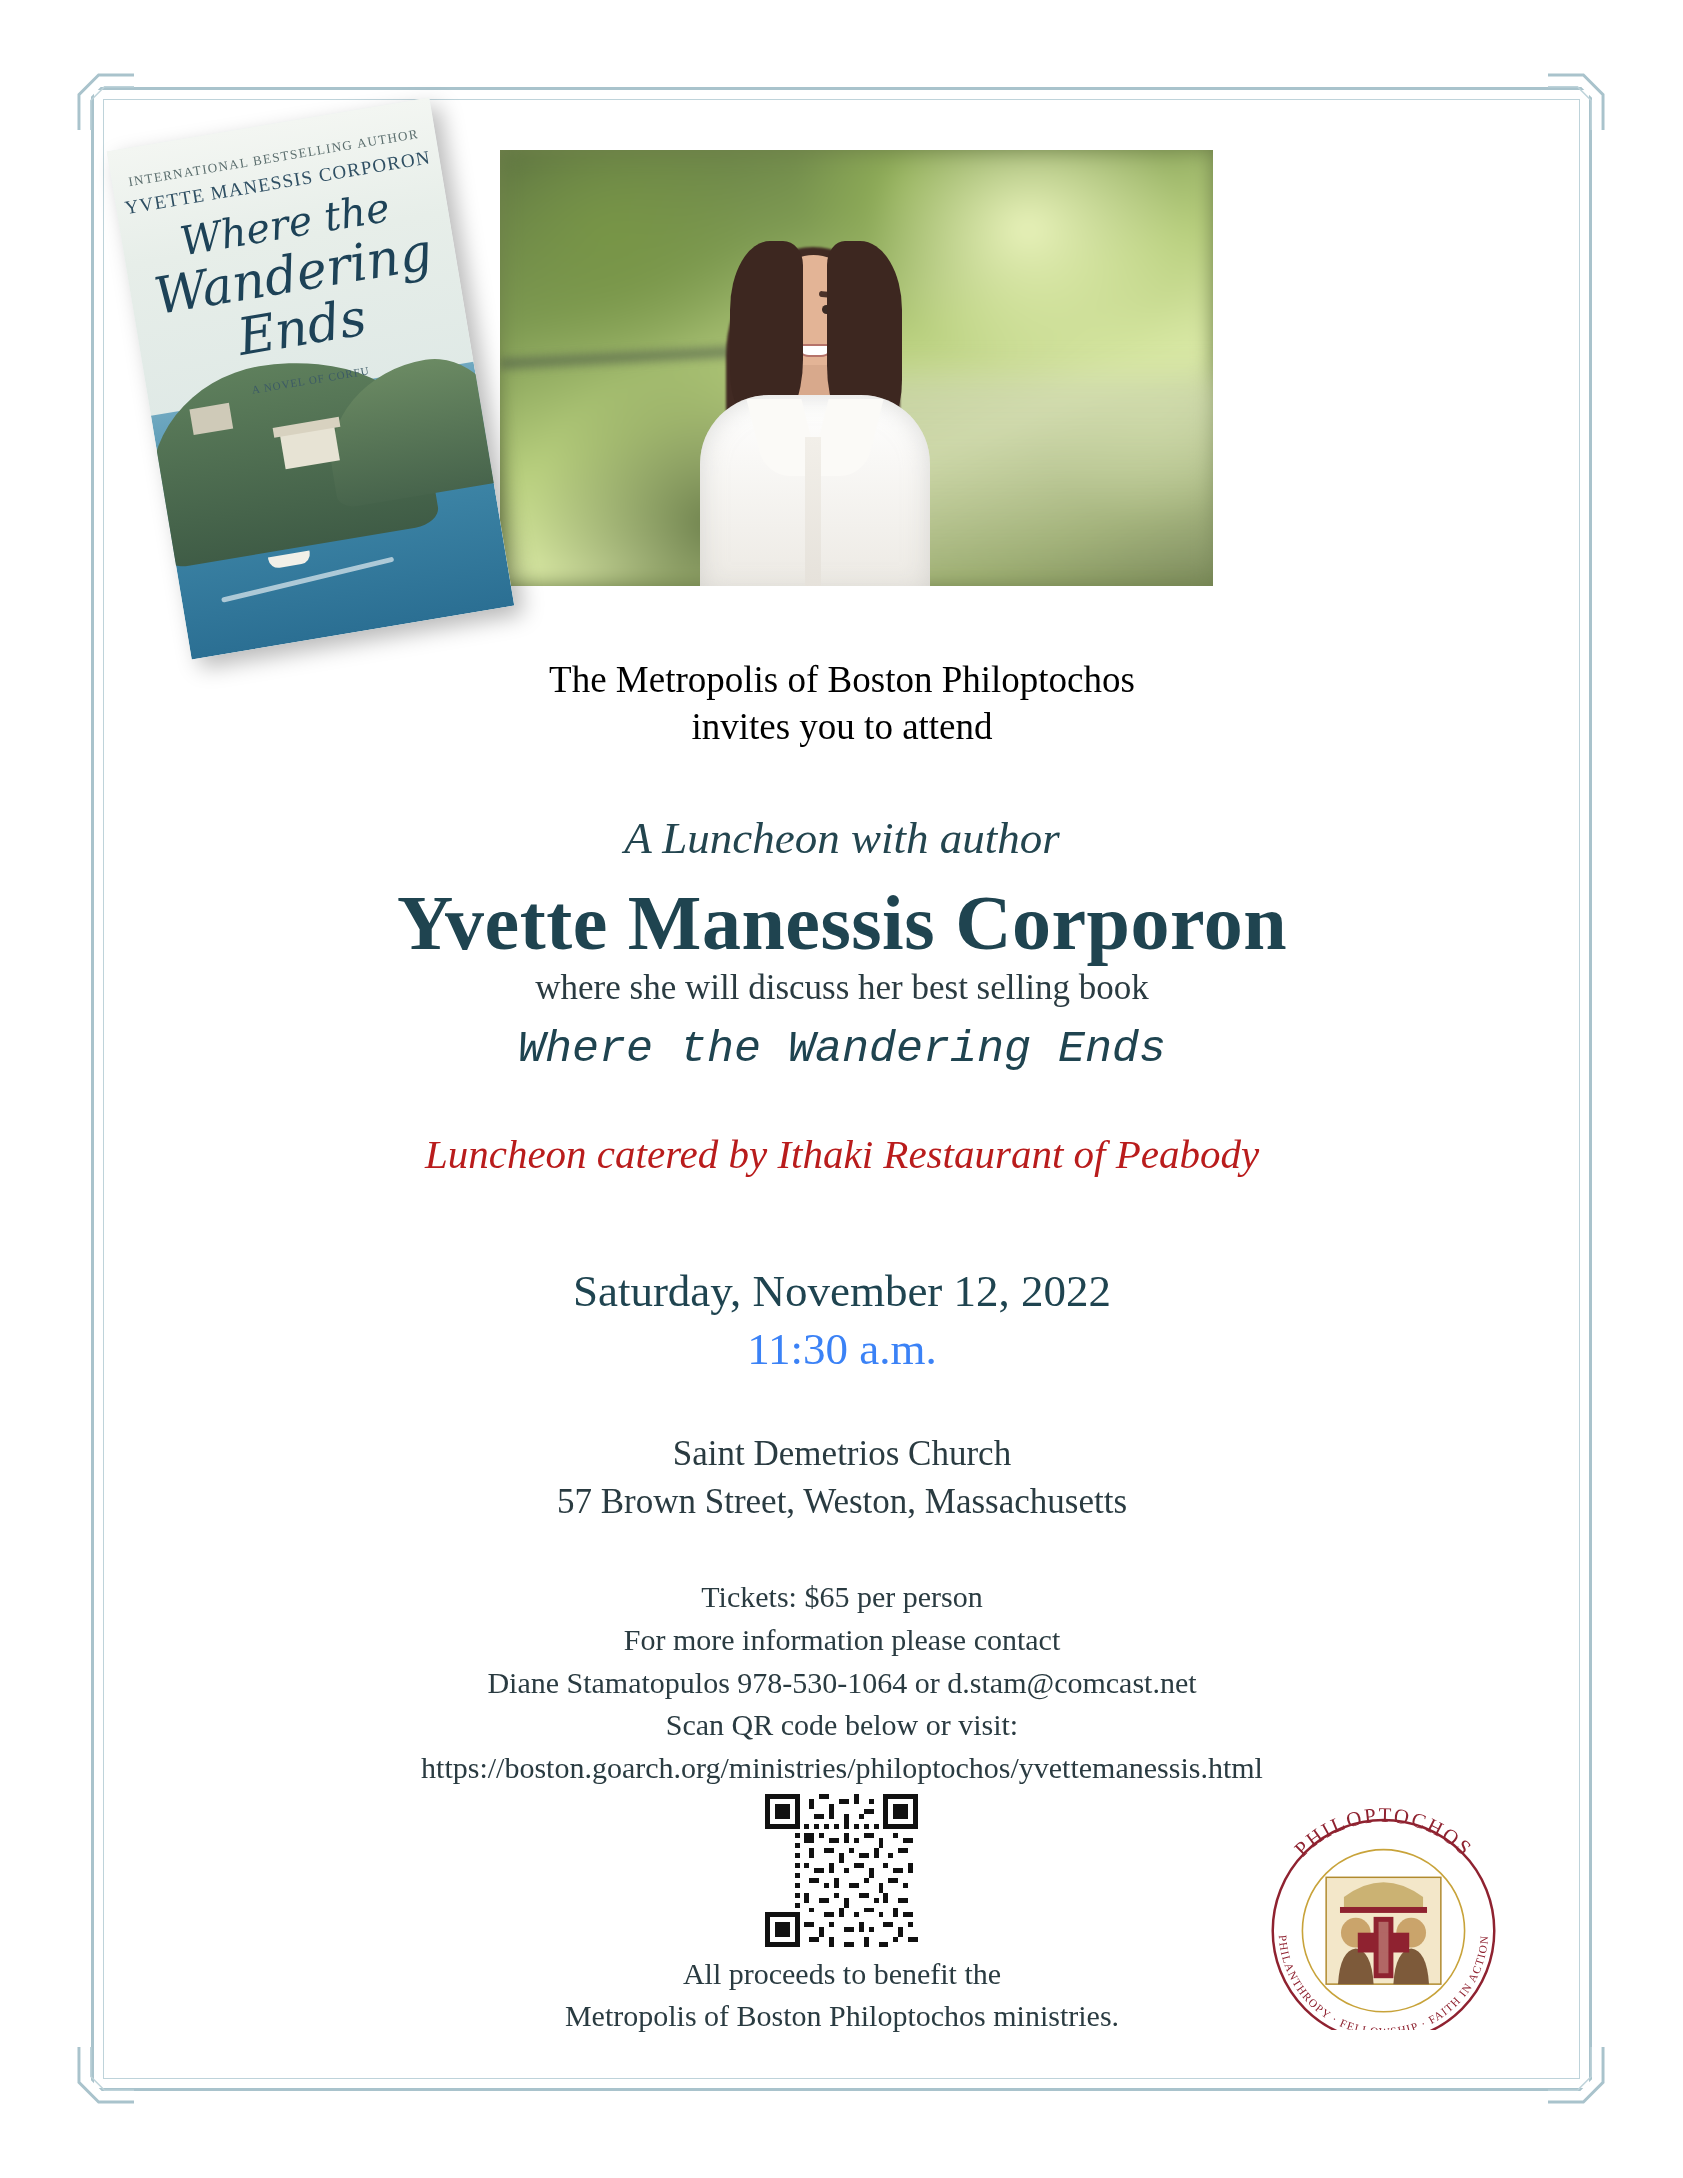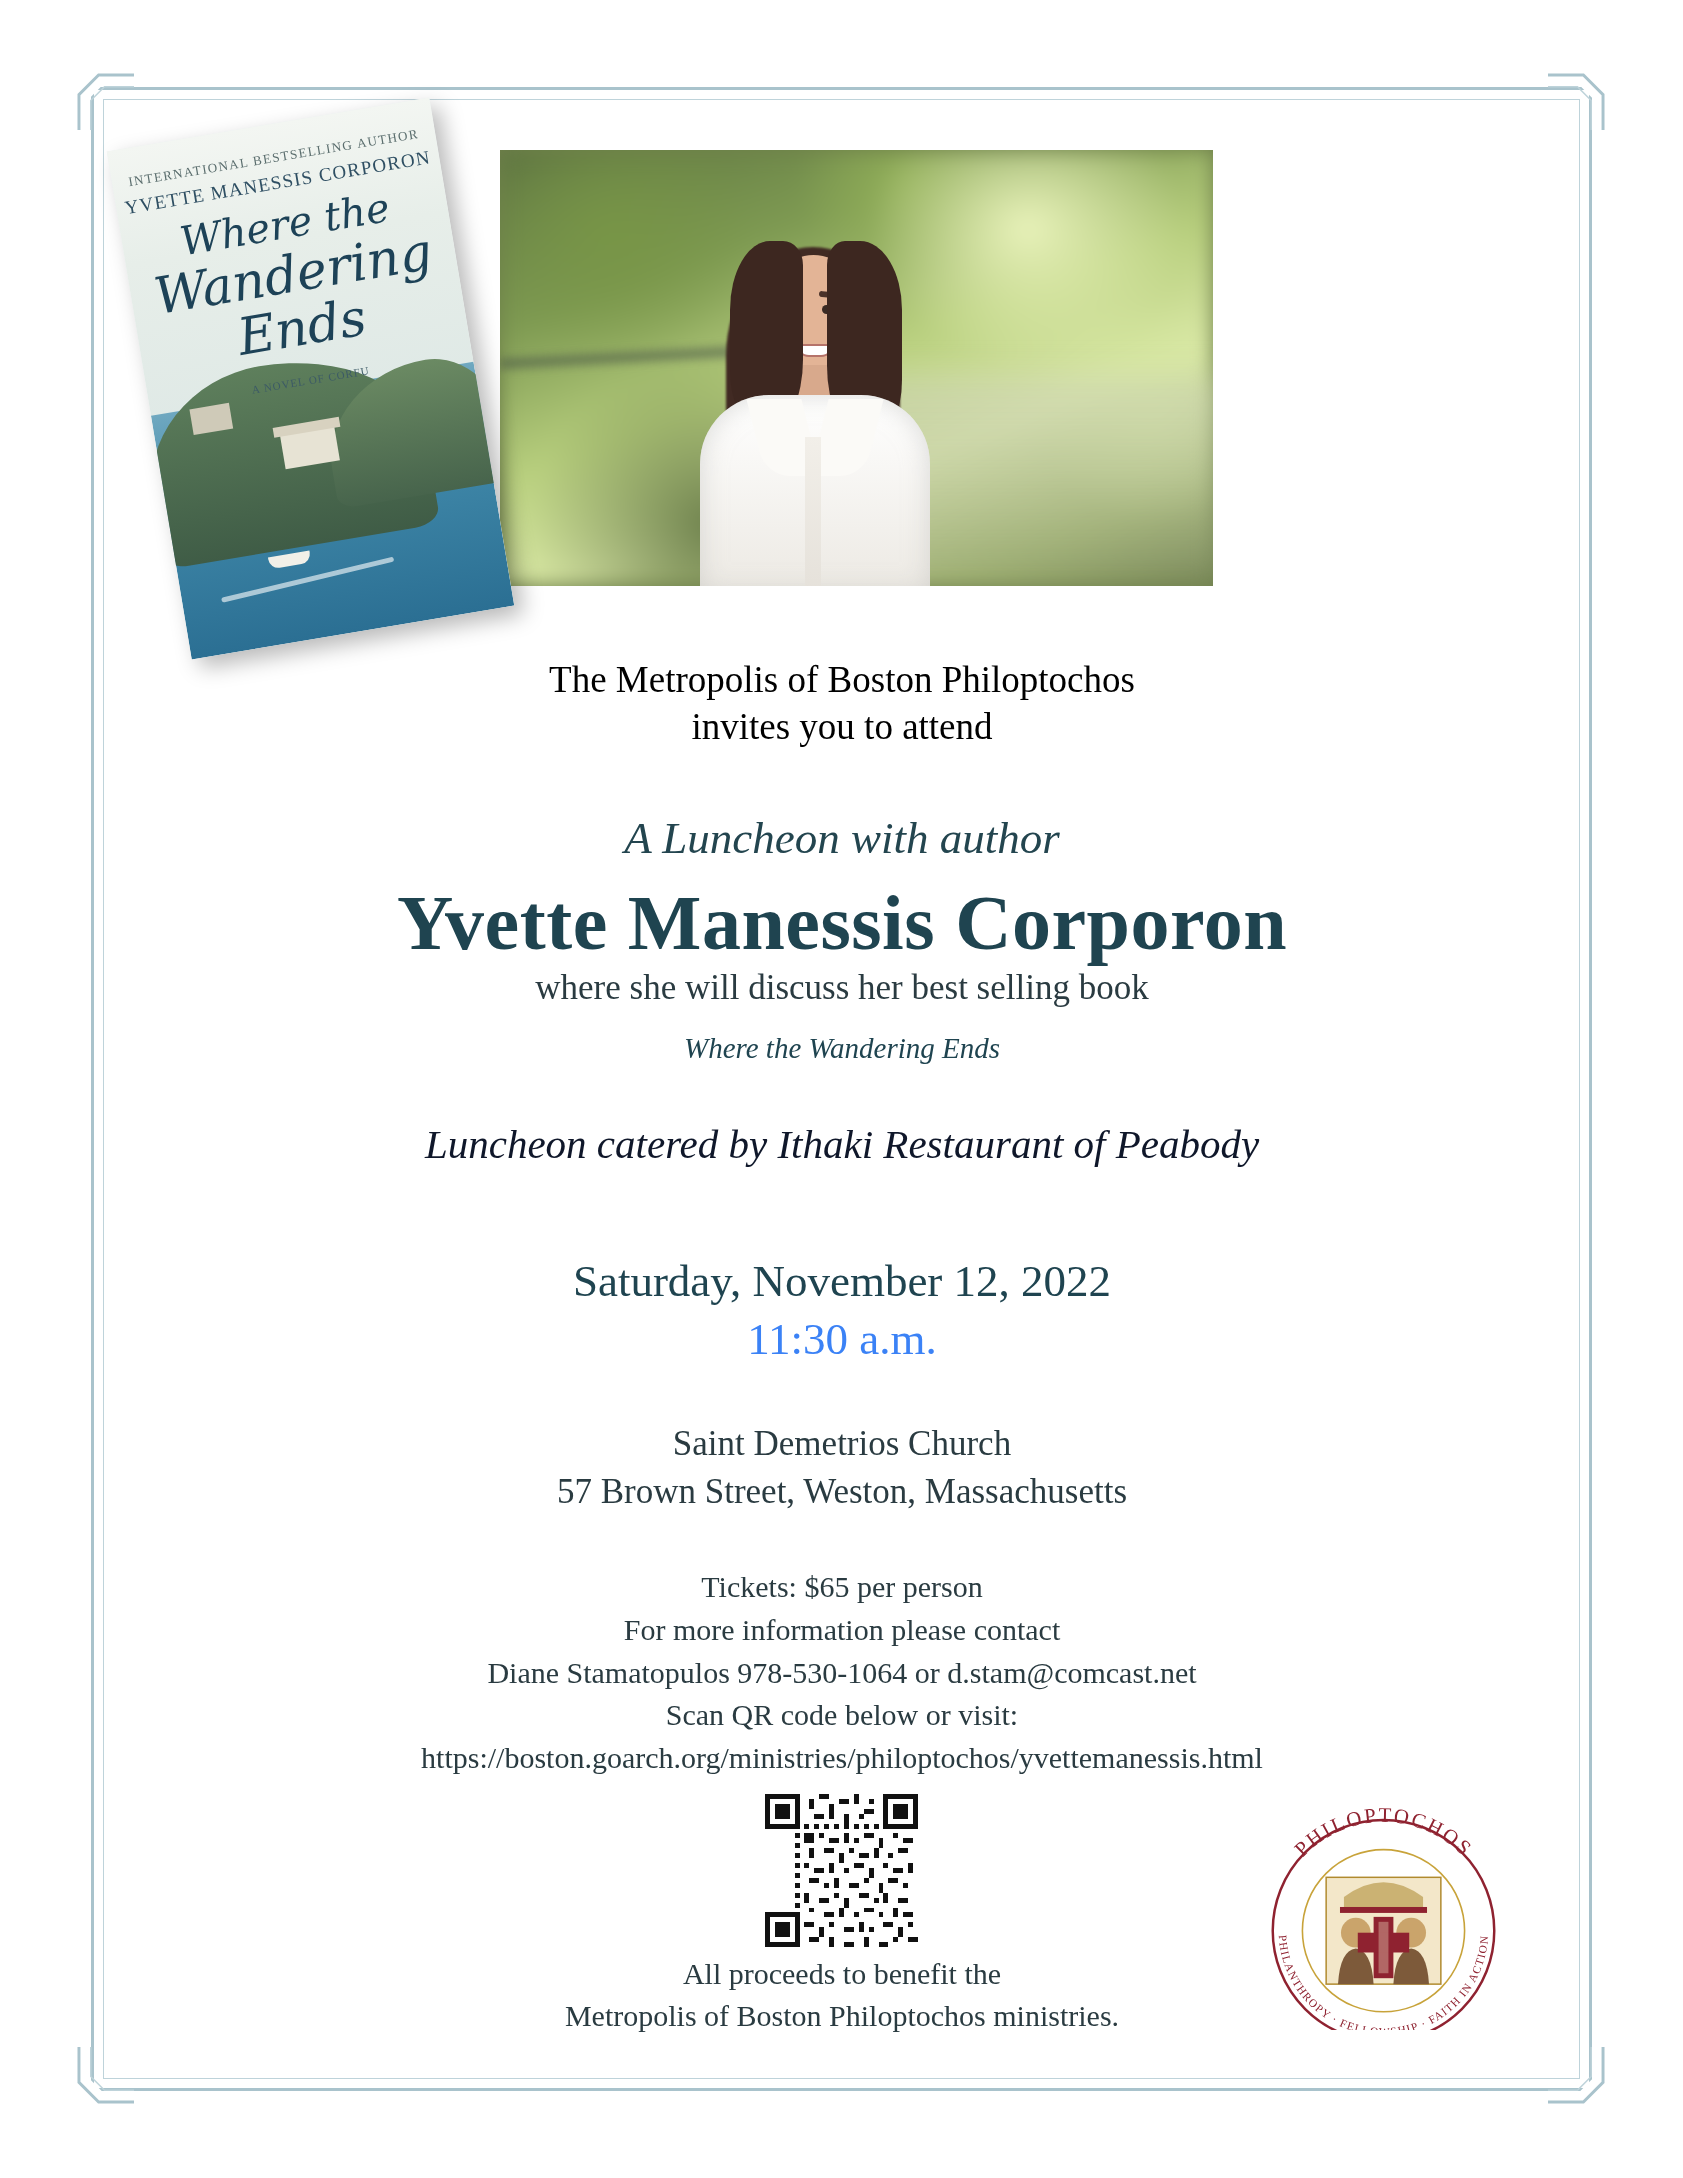--- a/index.html
+++ b/index.html
@@ -257,28 +257,29 @@
     color: #1f4450;
     margin-top: 14px;
     letter-spacing: 0.5px;
   }
   .discuss {
     font-size: 35px;
     color: #2a3b41;
   }
   .book-title-line {
     font-style: italic;
-    font-size: 29px;
+    font-size: 45px;
     color: #1f4450;
-    margin-top: 24px;
+    margin-top: 16px;
+    font-family: Liberation Mono, monospace;
   }
   .catered {
     font-style: italic;
     font-size: 41px;
-    color: #0f172a;
+    color: #b91c1c;
     margin-top: 55px;
   }
   .date {
     font-size: 45px;
     color: #1f4450;
     margin-top: 87px;
   }
   .time {
     font-size: 45px;
     color: #3b82f6;

